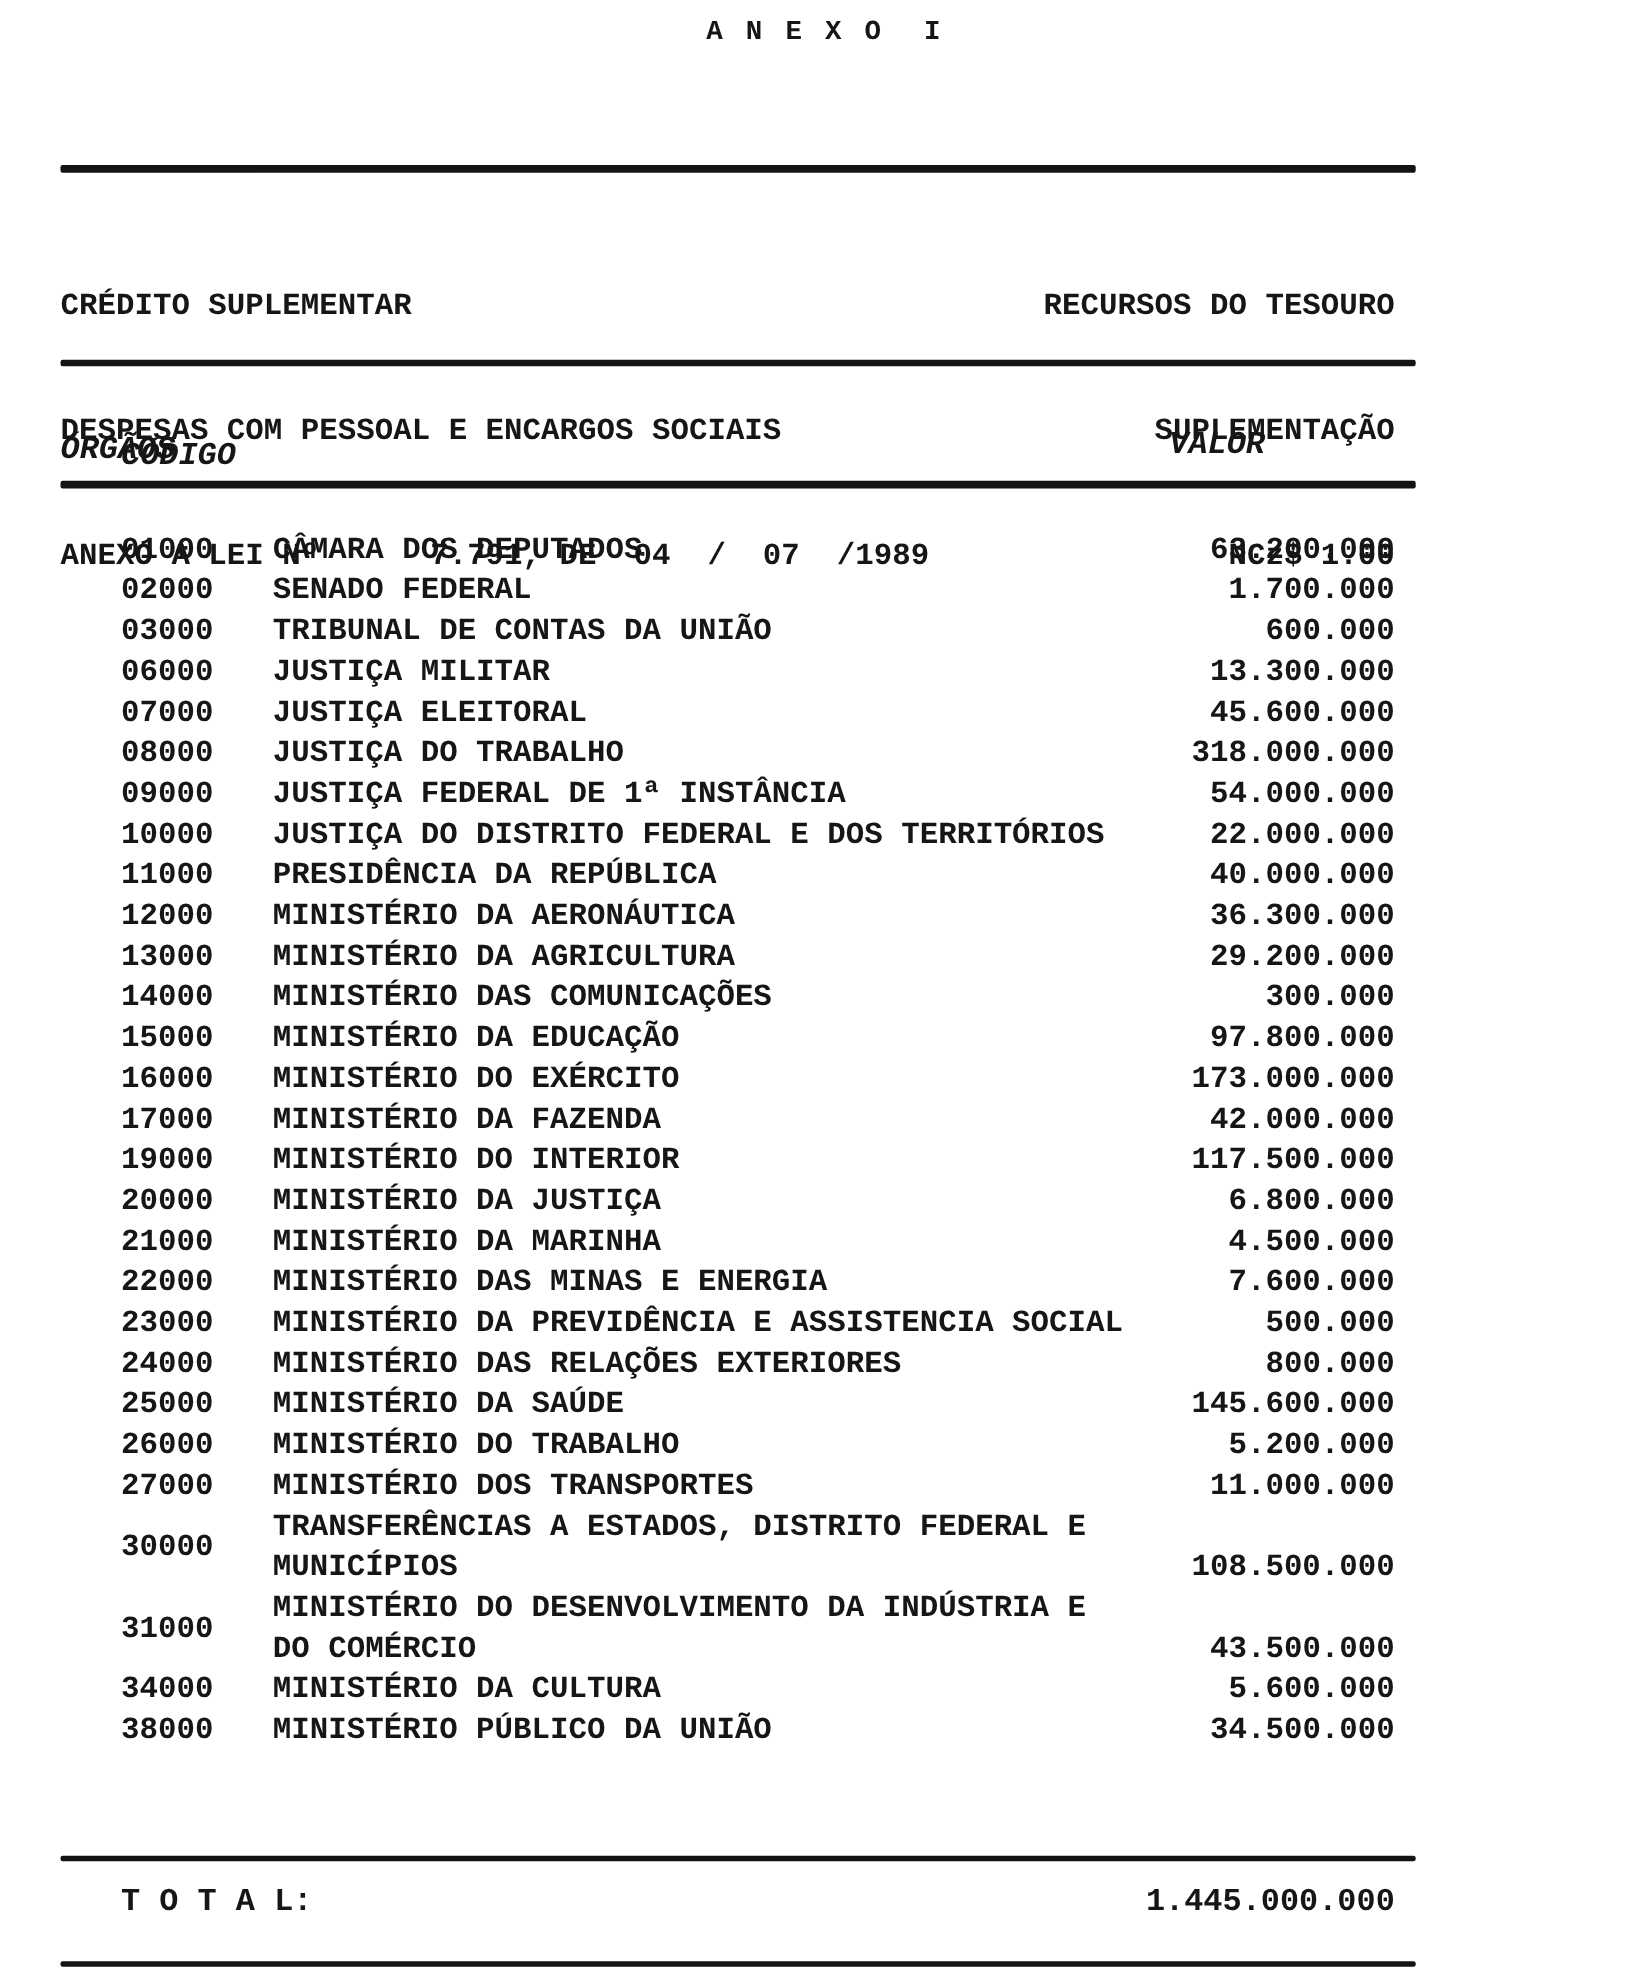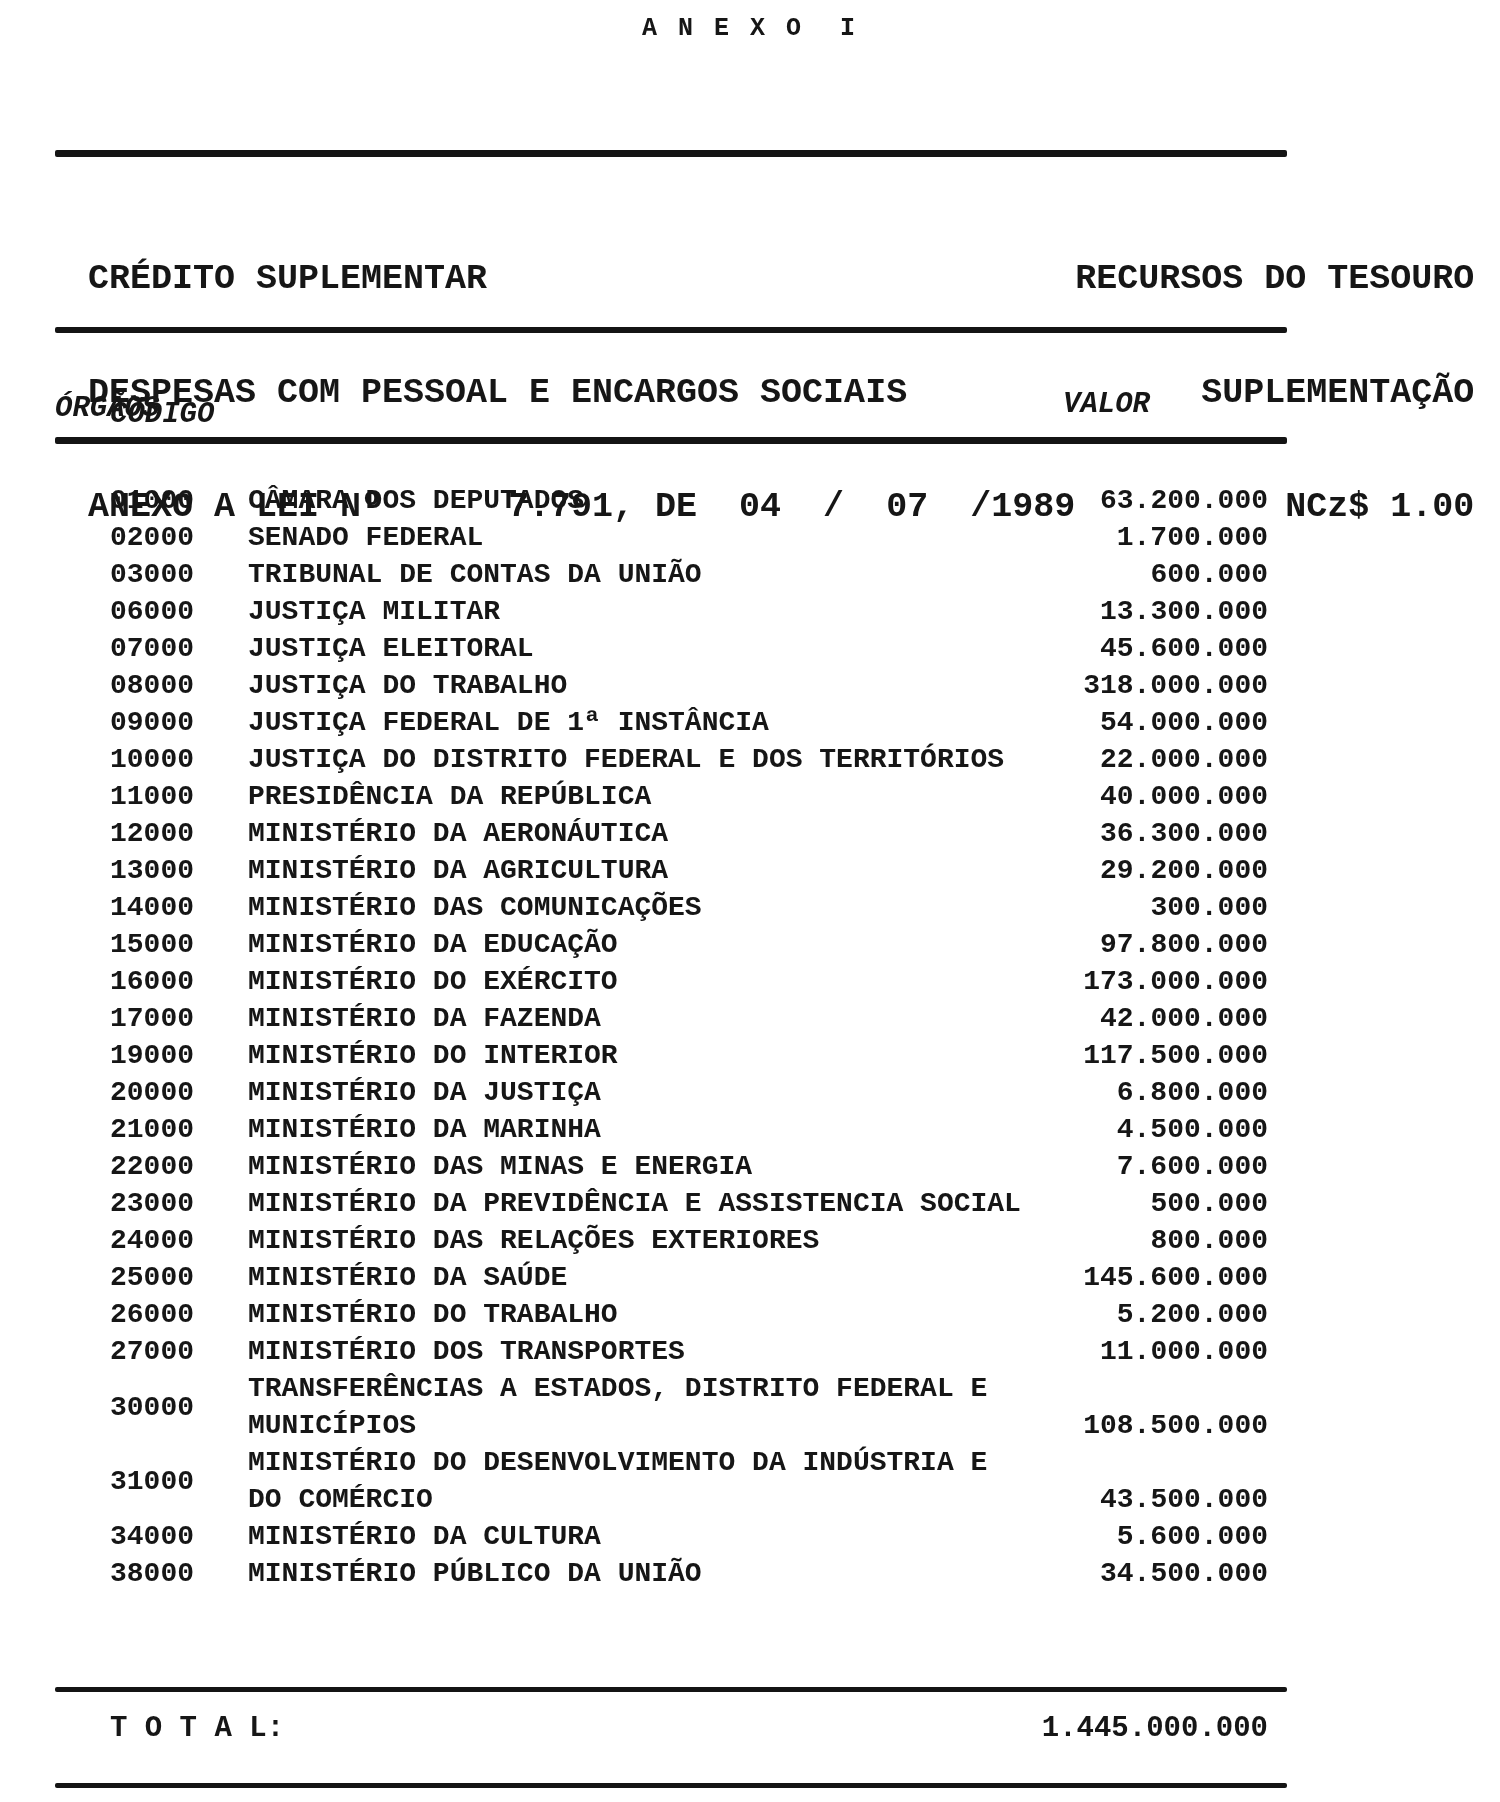--- a/index.html
+++ b/index.html
@@ -18,21 +18,21 @@
   #rule-5 { top:1783px; height:5px; }
 
   .doc-title {
     position:absolute; top:14px; left:0; width:100%;
     text-align:center; font-size:25px; letter-spacing:3px; white-space:pre;
   }
 
   .header-block {
     position:absolute; top:184px; left:55px; width:1232px;
     display:flex; justify-content:space-between;
-    font-size:35px; line-height:38px; white-space:pre;margin-left:33px;
+    font-size:28px; line-height:38px; white-space:pre;
   }
   .header-right { text-align:right; padding-right:19px; }
 
   .col-headers { position:absolute; top:398px; left:55px; width:1232px; height:42px; font-size:29px;font-style:italic; }
   .col-codigo { position:absolute; left:55px; top:0; }
   .col-orgaos { position:absolute; left:0; top:-6px; width:100%; text-align:left; }
   .col-valor  { position:absolute; right:137px; top:-10px; }
 
   .orgaos-table {
     position:absolute; top:482px; left:55px; width:1232px;

